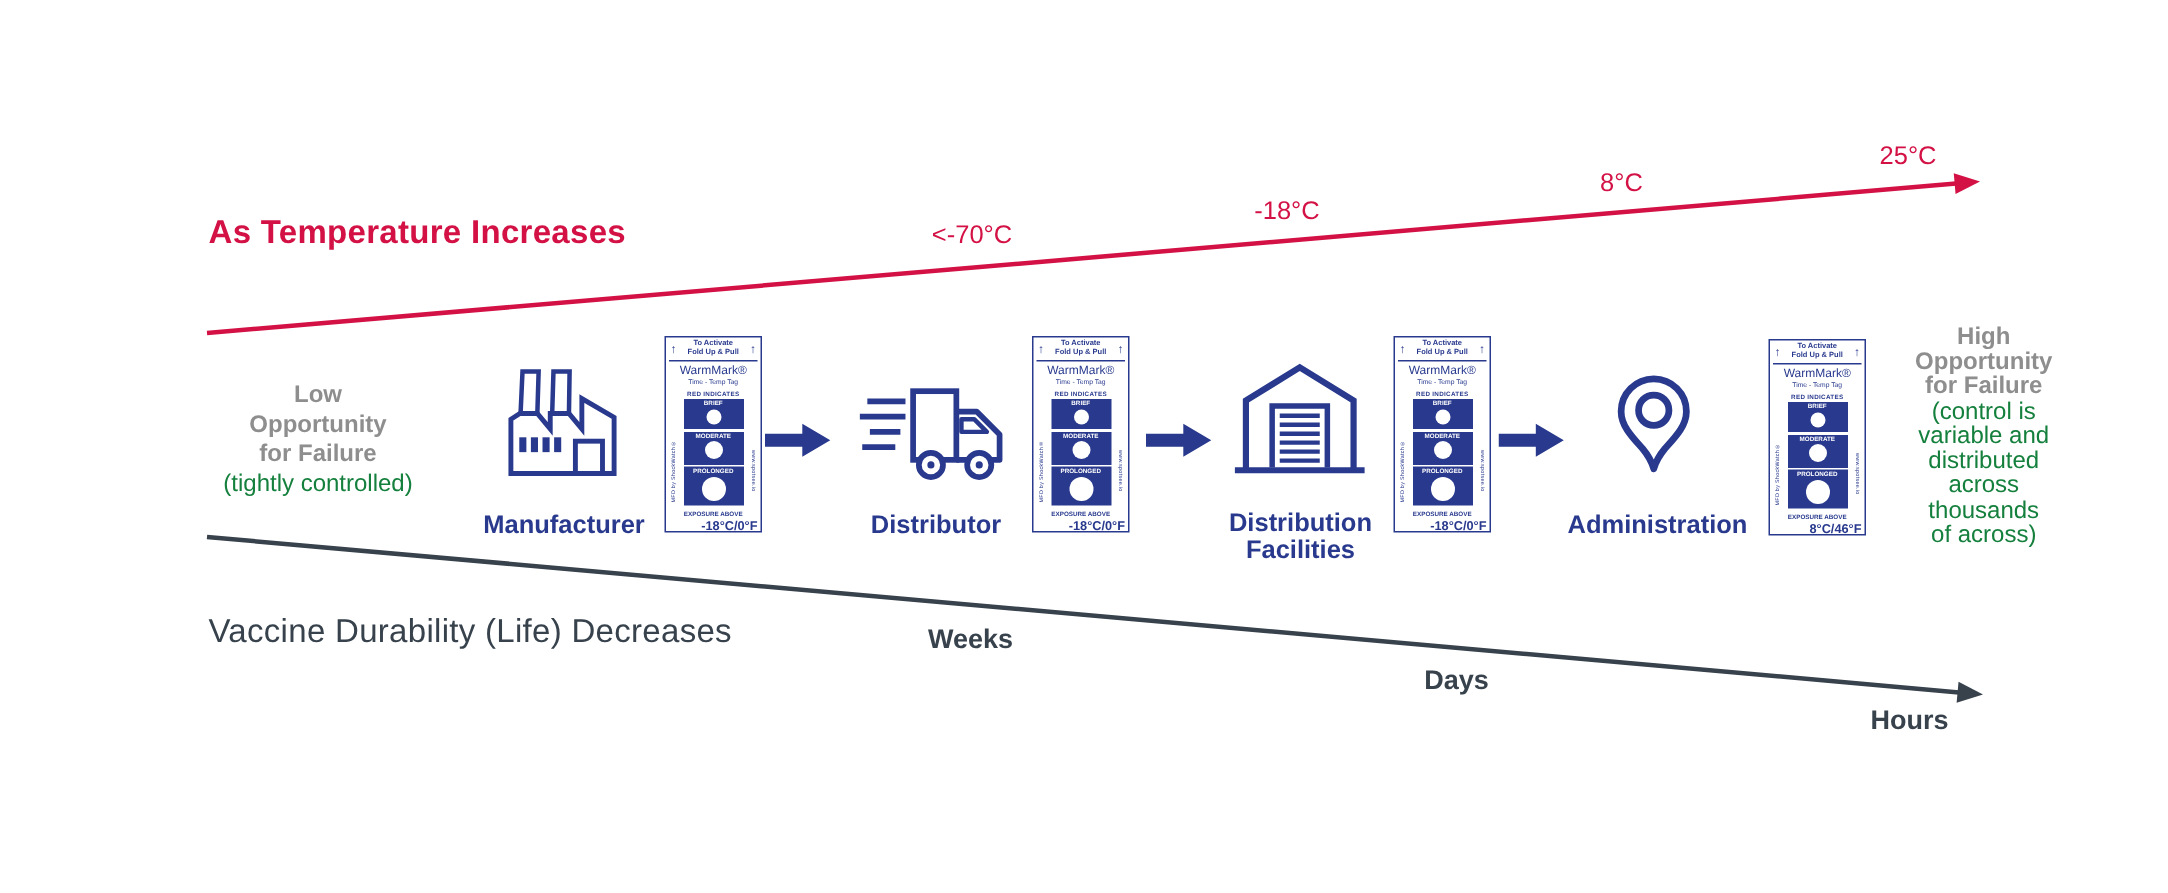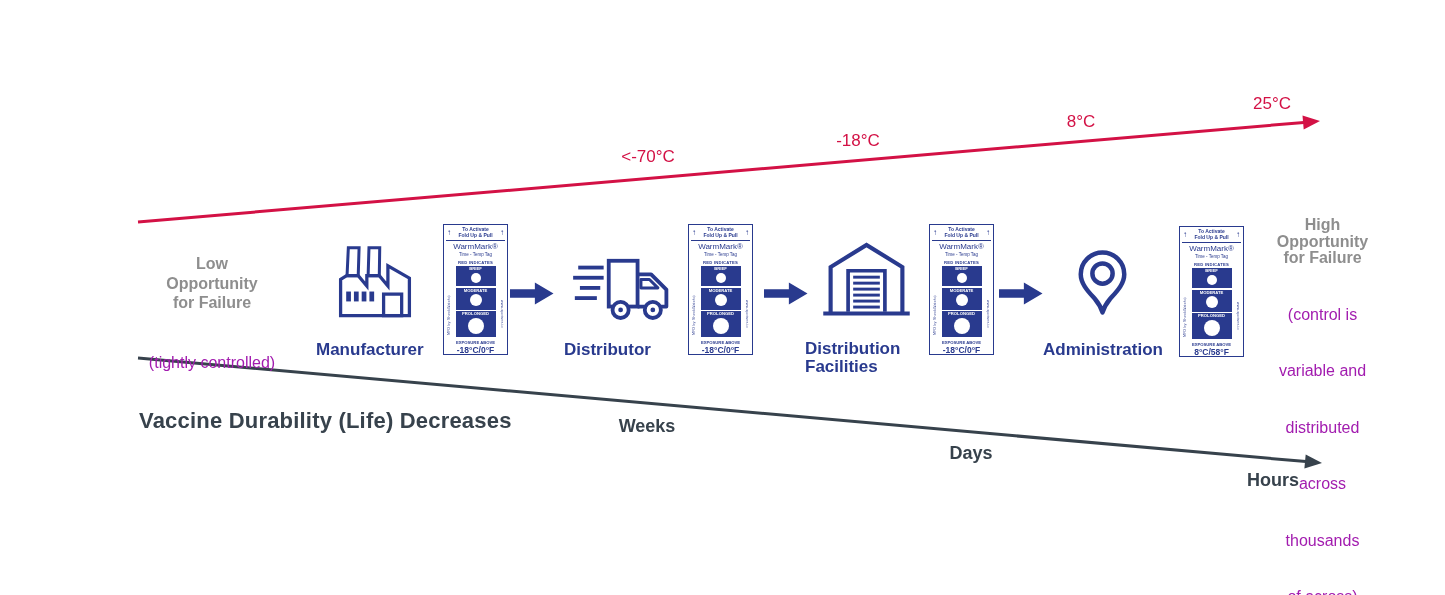--- a/index.html
+++ b/index.html
@@ -3,32 +3,32 @@
 <meta charset="utf-8">
 <style>
   html,body{margin:0;padding:0;background:#fff;}
   #canvas{
     position:relative;width:1445px;height:595px;background:#ffffff;overflow:hidden;
     font-family:"Liberation Sans", sans-serif;
   }
   .abs{position:absolute;}
   
   .axis-title-temp{left:139px;top:142px;font-size:22px;font-weight:700;color:#D31145;letter-spacing:.2px;}
-  .axis-title-dur{left:139px;top:408px;font-size:22px;font-weight:700;color:#37424C;letter-spacing:.2px;}
+  .axis-title-dur{left:139px;top:408px;font-size:22px;font-weight:400;color:#37424C;letter-spacing:.2px;}
   
   .temp-tick{transform:translateX(-50%);font-size:17px;font-weight:400;color:#D31145;white-space:nowrap;}
   .time-tick{transform:translateX(-50%);font-size:18px;font-weight:700;color:#37424C;white-space:nowrap;}
   
   .side-note{text-align:center;}
   .left-note{left:112px;top:254px;width:200px;font-size:16px;line-height:19.5px;text-align:center;}
   .right-note{left:1250px;top:217px;width:145px;font-size:16px;line-height:16.5px;}
   .note-strong{font-weight:700;color:#8E8E8E;}
-  .note-light{color:#a21caf;margin-top:40px;}
-  
-  .stage-label{position:absolute;text-align:left;font-size:17px;font-weight:700;color:#293A8E;line-height:18px;white-space:nowrap;}
+  .note-light{color:#15803d;}
+  
+  .stage-label{position:absolute;text-align:center;font-size:17px;font-weight:700;color:#293A8E;line-height:18px;white-space:nowrap;}
   
   .wm-slot{position:absolute;width:65px;height:131px;}
   .wm-card{position:relative;width:65px;height:131px;background:#fff;border:1.5px solid #293A8E;
     box-sizing:border-box;padding:2px 2px 1px;color:#293A8E;text-align:center;overflow:hidden;}
   .wm-activate{display:flex;justify-content:space-between;align-items:center;padding:0 1px;}
   .wm-activate-text{font-size:5px;line-height:5.5px;font-weight:700;}
   .wm-uparrow{font-size:8px;line-height:8px;}
   .wm-rule{border-top:1.2px solid #293A8E;margin:2px 0 1px;}
   .wm-brand{font-size:8px;font-weight:400;}
   .wm-subtitle{font-size:4.5px;margin-top:.5px;}
@@ -37,35 +37,36 @@
   .wm-level{background:#293A8E;display:flex;flex-direction:column;align-items:center;}
   .wm-level-0{height:20px;} .wm-level-1{height:22px;} .wm-level-2{height:26px;}
   .wm-level-label{font-size:4.2px;font-weight:700;color:#fff;line-height:6px;}
   .wm-dot{background:#fff;border-radius:50%;margin-top:.5px;}
   .wm-dot-0{width:10px;height:10px;} .wm-dot-1{width:12px;height:12px;} .wm-dot-2{width:16px;height:16px;}
   .wm-side{position:absolute;font-size:3.6px;color:#293A8E;letter-spacing:.2px;top:50px;height:78px;
     writing-mode:vertical-rl;white-space:nowrap;}
   .wm-side-left{left:3px;transform:rotate(180deg);}
   .wm-side-right{right:3px;}
   .wm-exposure{font-size:4.2px;font-weight:700;margin-top:2.5px;}
-  .wm-temp{font-size:8.5px;font-weight:700;margin-top:.5px;white-space:nowrap;}
+  .wm-temp{font-size:8.5px;font-weight:700;margin-top:.5px;white-space:nowrap;text-align:right;}
   svg{display:block;}
 </style>
 </head>
 <body>
 
 <div id="canvas">
 
   <svg class="abs" style="left:0;top:0" width="1445" height="595" viewBox="0 0 1445 595">
     <line x1="138" y1="222" x2="1304" y2="122.4" stroke="#D31145" stroke-width="3"></line>
     <polygon points="1320,121 1303.7,129.4 1302.5,115.5" fill="#D31145"></polygon>
     <line x1="138" y1="358" x2="1306" y2="461.6" stroke="#37424C" stroke-width="3"></line>
     <polygon points="1322,463 1304.4,468.5 1305.7,454.5" fill="#37424C"></polygon>
   </svg>
 
+  <div class="abs axis-title-temp">As Temperature Increases</div>
   <div class="abs axis-title-dur">Vaccine Durability (Life) Decreases</div>
 
   <div class="abs temp-tick" style="left:648px;top:147px">&lt;-70°C</div>
   <div class="abs temp-tick" style="left:858px;top:131px">-18°C</div>
   <div class="abs temp-tick" style="left:1081px;top:112px">8°C</div>
   <div class="abs temp-tick" style="left:1272px;top:94px">25°C</div>
 
   <div class="abs time-tick" style="left:647px;top:416px">Weeks</div>
   <div class="abs time-tick" style="left:971px;top:443px">Days</div>
   <div class="abs time-tick" style="left:1273px;top:470px">Hours</div>
@@ -279,17 +280,17 @@
         <div class="wm-dot wm-dot-1"></div>
       </div>
       <div class="wm-level wm-level-2">
         <div class="wm-level-label">PROLONGED</div>
         <div class="wm-dot wm-dot-2"></div>
       </div>
     </div>
     <div class="wm-side wm-side-left">MFD by ShockWatch®</div>
     <div class="wm-side wm-side-right">www.spotsee.io</div>
     <div class="wm-exposure">EXPOSURE ABOVE</div>
-    <div class="wm-temp">8°C/58°F</div>
+    <div class="wm-temp">8°C/46°F</div>
   </div>
 </div>
 
 </div>
 
 </body></html>

